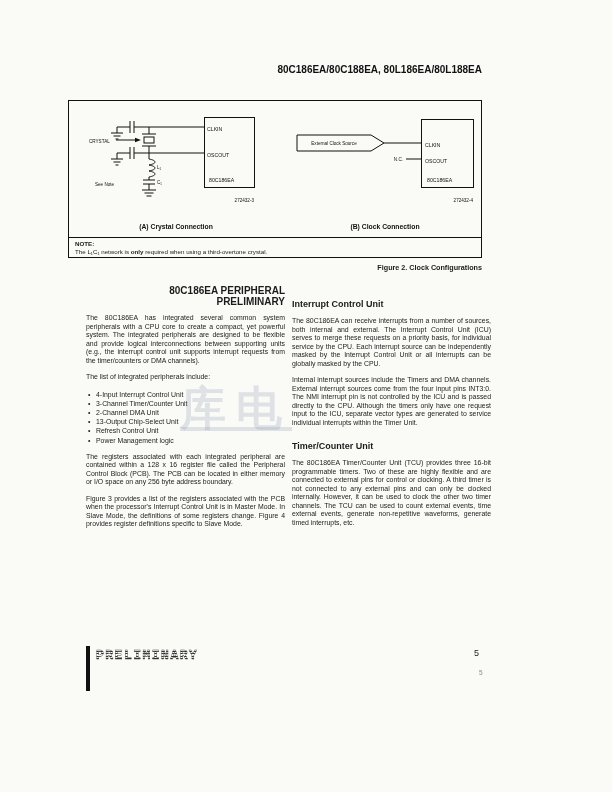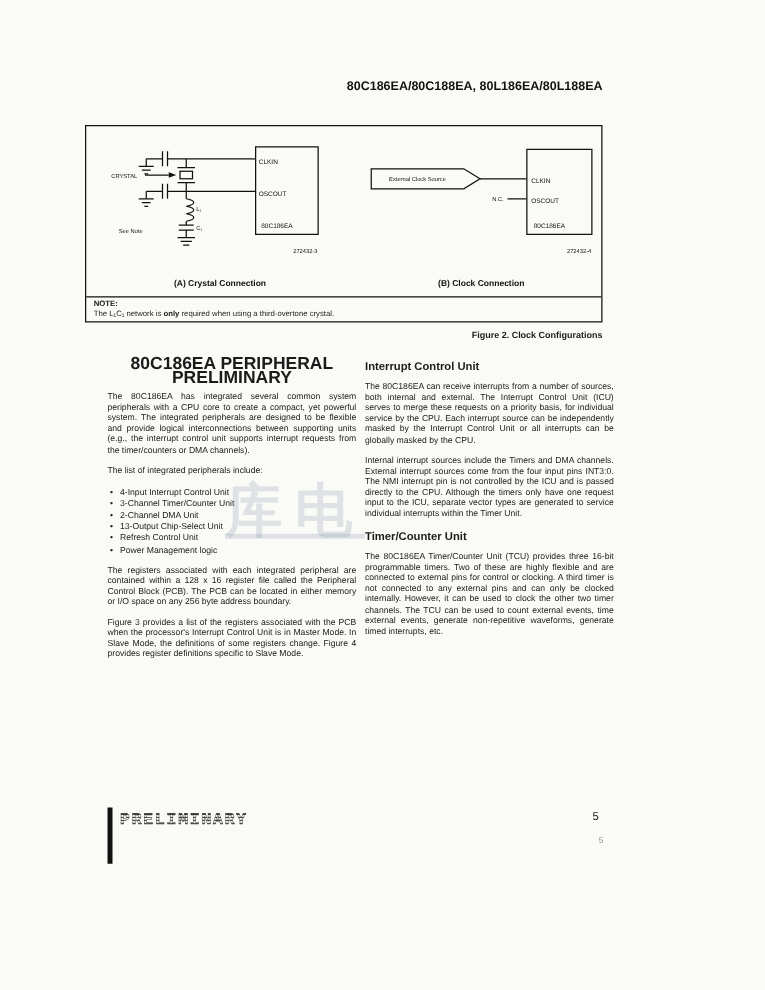--- a/index.html
+++ b/index.html
@@ -45,22 +45,22 @@
   .note-label { display:block; font-weight:bold; }
   .figure-caption {
     position:absolute; left:68px; top:263px; width:414px;
     text-align:right; font-size:7.2px; font-weight:bold;
   }
 
   
   .col { position:absolute; top:285px; font-size:6.9px; line-height:8.5px; text-align:justify; }
   .col-left  { left:86px;  width:199px; }
   .col-right { left:292px; width:199px; }
-  .col h2 { font-size:14px; line-height:11px; margin-bottom:7px; text-align:center; }
-  .col h3 { font-size:9px;  line-height:11px; margin-bottom:7px; margin-top:3px; text-align:left; }
+  .col h2 { font-size:10px; line-height:11px; margin-bottom:7px; text-align:right; }
+  .col h3 { font-size:9px;  line-height:11px; margin-bottom:7px; margin-top:14px; text-align:left; }
   .col p  { margin-bottom:8px; }
   .col ul { list-style:none; margin:0 0 8px 2px; }
   .col li { line-height:9.2px; padding-left:8px; position:relative; text-align:left; }
   .col li::before { content:"\2022"; position:absolute; left:0; top:0; }
   .hdg-sp { margin-top:12px; }
 
   
   .watermark {
     position:absolute; left:180px; top:378px;
     font-size:46px; letter-spacing:10px;

